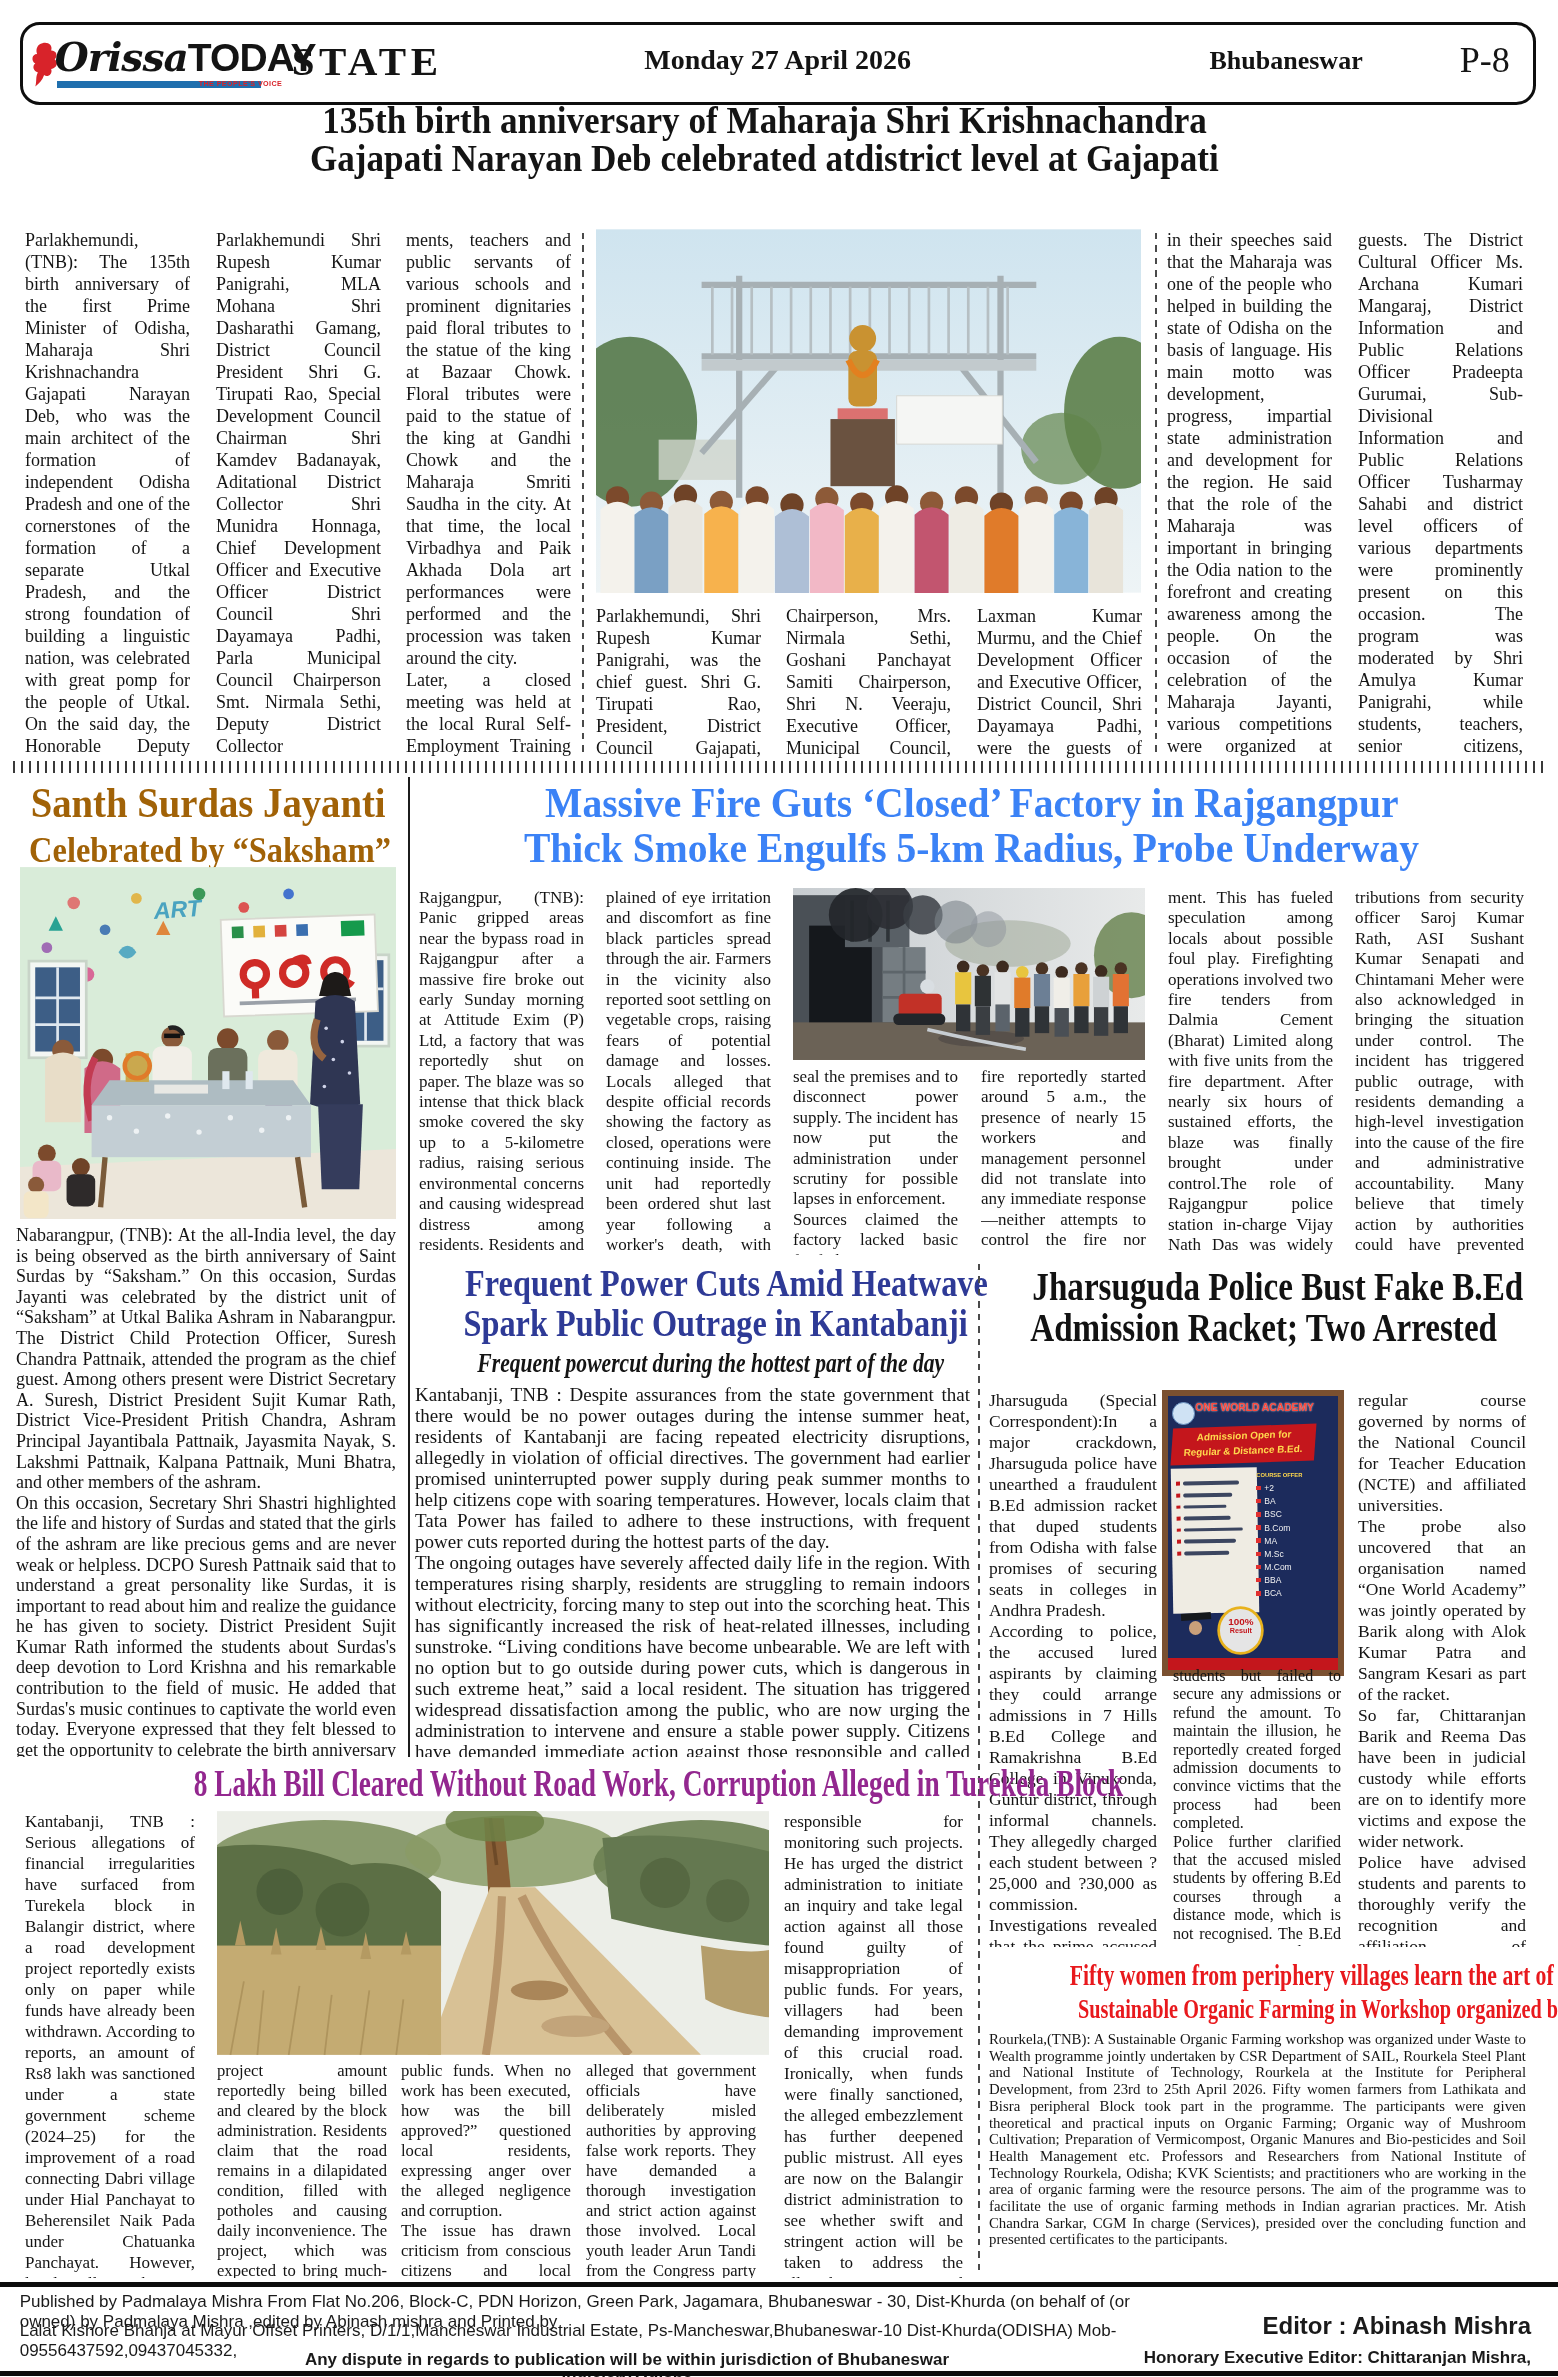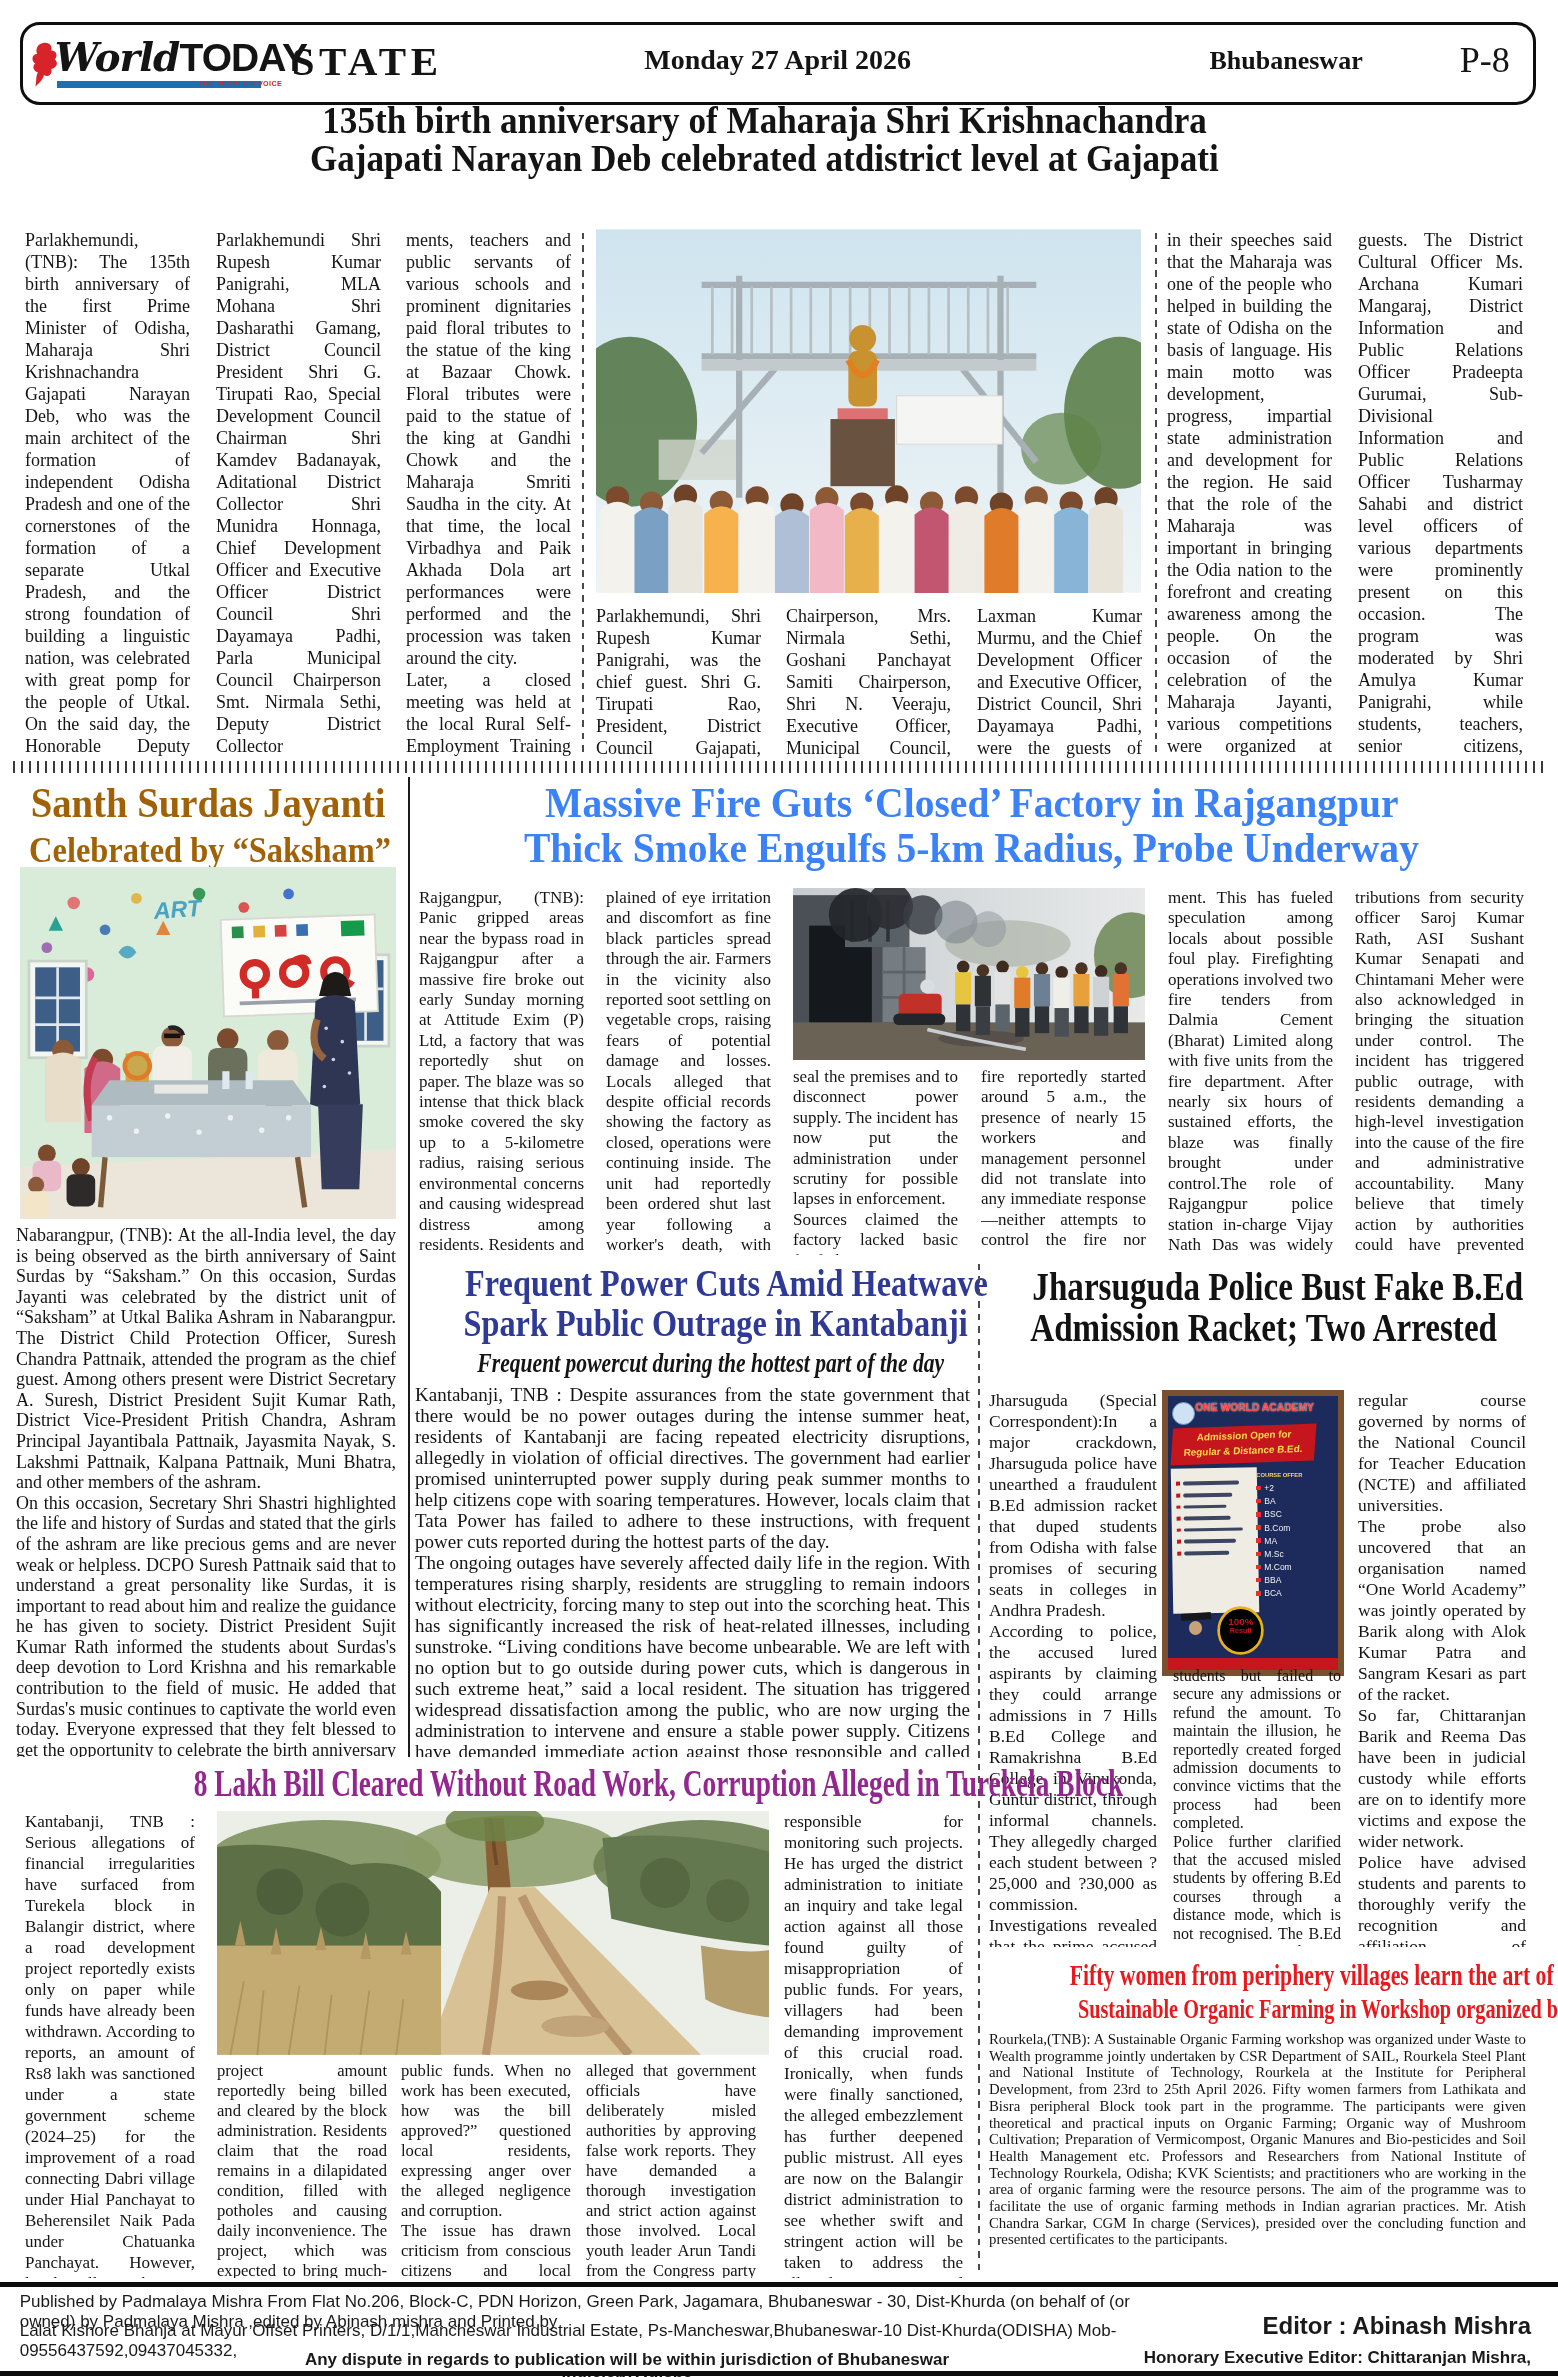--- a/index.html
+++ b/index.html
@@ -46,37 +46,37 @@
   .blurline{height:3.6px;background:#3c4660;margin:8px 0 0 7.2px;border-radius:1.8px;position:relative;}
   .blurline:before{content:"";position:absolute;left:-7.2px;top:0;width:4.5px;height:3.6px;background:#c4161c;}
   .courses{position:absolute;left:88px;top:75px;width:63px;font-family:"Liberation Sans",sans-serif;color:#f3f3f3;font-size:8.5px;line-height:1.55;}
   .courses .off{color:#ffd84d;font-size:5.8px;font-weight:700;}
   .courses li{list-style:none;position:relative;padding-left:8px;}
   .courses li:before{content:"";position:absolute;left:0;top:3.6px;width:4.5px;height:4.5px;background:#e03030;}
   .courses ul{margin:1.8px 0 0 0;padding:0;}
   .grad-cap{position:absolute;left:12.5px;top:217px;width:30px;height:25px;}
   .grad-cap .face{position:absolute;left:8px;top:8px;width:13.4px;height:13.4px;border-radius:50%;background:#caa07a;}
   .grad-cap .cap{position:absolute;left:0;top:0;width:30px;height:7.2px;background:#15181c;transform:rotate(-4deg);}
-  .burst{position:absolute;left:52px;top:213px;width:41px;height:36px;background:#000000;border-radius:50%;
+  .burst{position:absolute;left:52px;top:213px;width:41px;height:36px;background:#e5e5e5;border-radius:50%;
      text-align:center;font-family:"Liberation Sans",sans-serif;font-weight:700;color:#c4161c;font-size:9.9px;line-height:1.2;padding-top:6.3px;box-shadow:0 0 0 2.7px #e8b21c;}
   .poster-strip{position:absolute;left:0;bottom:0;width:100%;height:11.6px;background:#c4161c;}
   
   .foot-sans{font-family:"Liberation Sans",sans-serif;color:#1a1a1a;}
 </style>
 </head>
 <body>
 
 <div id="page">
 
   <div class="abs" id="masthead">
     <svg class="abs" style="left:7.2px;top:16px" width="30" height="47" viewBox="0 0 34 52">
       <path d="M14 2 C20 0 26 4 24 10 C30 10 32 16 28 20 C33 24 30 30 24 31 C26 37 20 41 16 38 C14 44 10 48 6 51 C8 44 6 40 9 35 C4 34 2 28 6 25 C1 22 2 14 8 14 C6 8 9 3 14 2 Z" fill="#d8232a"></path>
     </svg>
     <div class="abs brandline">
-      <span class="brand-italic">World</span><span class="brand-bold">TODAY</span>
+      <span class="brand-italic">Orissa</span><span class="brand-bold">TODAY</span>
     </div>
     <div class="abs brandbar"></div>
     <div class="abs tagline">THE PEOPLE'S VOICE</div>
     <div class="abs sect">STATE</div>
     <div class="abs dateline">Monday 27 April 2026</div>
     <div class="abs cityline">Bhubaneswar</div>
     <div class="abs pageno">P-8</div>
   </div>
 
   <div class="abs hl" style="left:0;top:102px;width:1529px;font-size:37px;">

